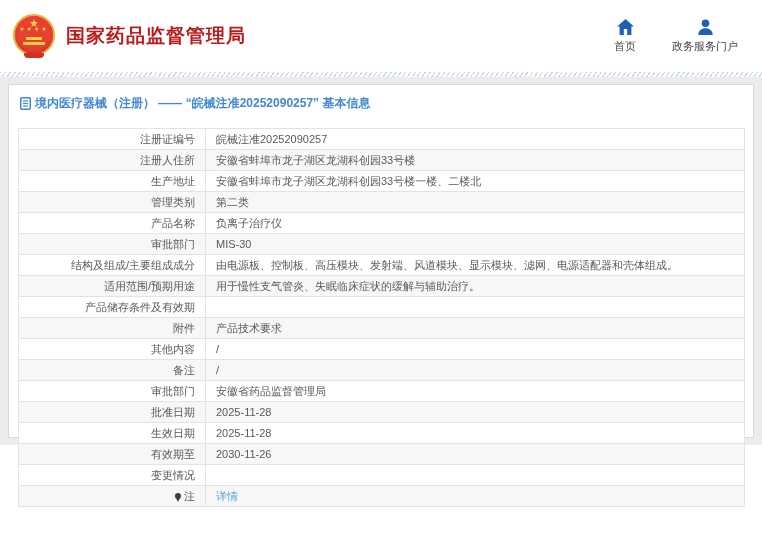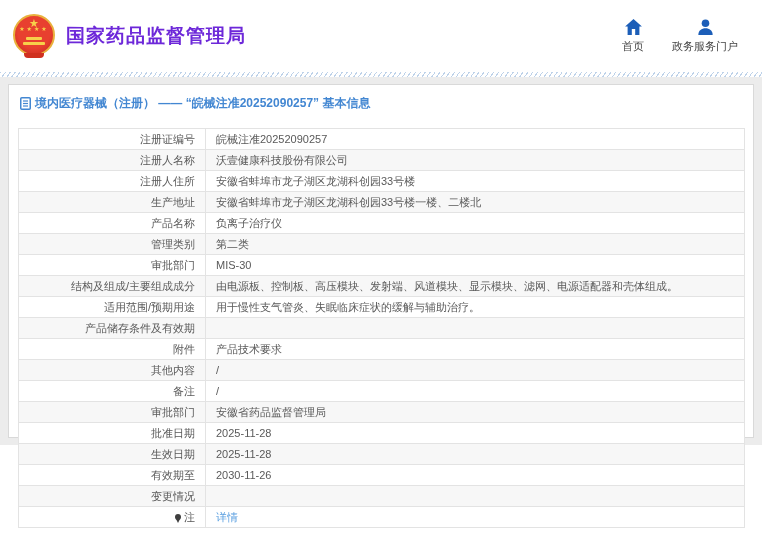--- a/index.html
+++ b/index.html
@@ -14,28 +14,28 @@
     border:2px solid #e9b13c; }
   .emblem .star-big { position:absolute; left:0; right:0; top:5px; text-align:center;
     color:#f7d04a; font-size:11px; line-height:11px; }
   .emblem .stars-arc { position:absolute; left:0; right:0; top:13px; text-align:center;
     color:#f7d04a; font-size:6px; letter-spacing:2px; line-height:6px; }
   .emblem .gate { position:absolute; left:14px; top:24px; width:16px; height:3px; background:#f7d04a; border-radius:1px; }
   .emblem .gate2 { position:absolute; left:11px; top:29px; width:22px; height:3px; background:#f7d04a; border-radius:1px; }
   .emblem .ribbon { position:absolute; left:12px; top:40px; width:20px; height:5px; background:#d0301f; border-radius:0 0 4px 4px; }
 
   .org-block { margin-left:10px; }
-  .org-title { color:#6d28d9; font-size:19px; font-weight:bold; letter-spacing:1px; line-height:22px; }
+  .org-title { color:#b91c1c; font-size:19px; font-weight:bold; letter-spacing:1px; line-height:22px; }
   .org-sub { color:#2a63b0; font-size:10.5px; line-height:14px; }
 
   .dq { display:flex; align-items:center; margin-left:38px; }
   .dq-icon { width:22px; height:22px; margin-right:4px; }
   .dq-label { font-size:16px; color:#2b2b2b; font-weight:600; letter-spacing:1px; }
 
-  .hnav { margin-left:auto; display:flex; gap:28px; padding-right:4px; }
+  .hnav { margin-left:auto; display:flex; gap:36px; padding-right:4px; }
   .hnav-item { display:flex; flex-direction:column; align-items:center; cursor:pointer; }
   .hnav-icon { width:17px; height:16px; }
   .hnav-label { font-size:11px; color:#444; margin-top:4px; white-space:nowrap; }
 
   .stripe { height:5px;
     background:repeating-linear-gradient(125deg,#bed2e9 0 1px,#ffffff 1px 4px); }
 
   
   .page-area { height:368px; background:#ececec; padding:7px 8px; }
   .content { height:100%; background:#fff; border:1px solid #d9d9d9; }
@@ -103,38 +103,34 @@
       </svg>
       <span>境内医疗器械（注册） —— “皖械注准20252090257” 基本信息</span>
     </div>
     <table class="info">
       <tbody>
           <tr>
             <td class="label-cell">注册证编号</td>
             <td class="value-cell">皖械注准20252090257</td>
           </tr>
           <tr>
-            <td class="label-cell">注册人名称</td>
-            <td class="value-cell">沃壹健康科技股份有限公司</td>
-          </tr>
-          <tr>
             <td class="label-cell">注册人住所</td>
             <td class="value-cell">安徽省蚌埠市龙子湖区龙湖科创园33号楼</td>
           </tr>
           <tr>
             <td class="label-cell">生产地址</td>
             <td class="value-cell">安徽省蚌埠市龙子湖区龙湖科创园33号楼一楼、二楼北</td>
           </tr>
           <tr>
+            <td class="label-cell">管理类别</td>
+            <td class="value-cell">第二类</td>
+          </tr>
+          <tr>
             <td class="label-cell">产品名称</td>
             <td class="value-cell">负离子治疗仪</td>
-          </tr>
-          <tr>
-            <td class="label-cell">管理类别</td>
-            <td class="value-cell">第二类</td>
           </tr>
           <tr>
             <td class="label-cell">审批部门</td>
             <td class="value-cell">MIS-30</td>
           </tr>
           <tr>
             <td class="label-cell">结构及组成/主要组成成分</td>
             <td class="value-cell">由电源板、控制板、高压模块、发射端、风道模块、显示模块、滤网、电源适配器和壳体组成。</td>
           </tr>
           <tr>

